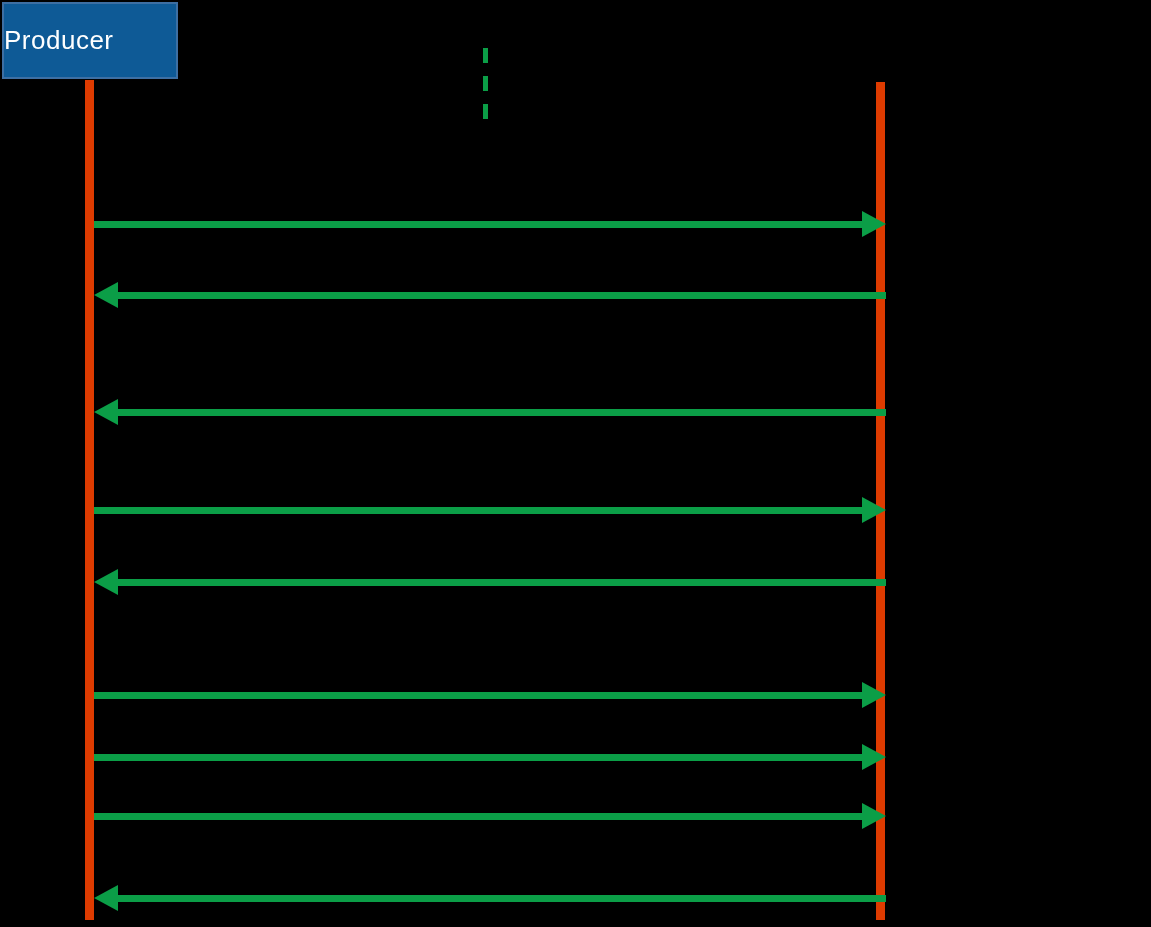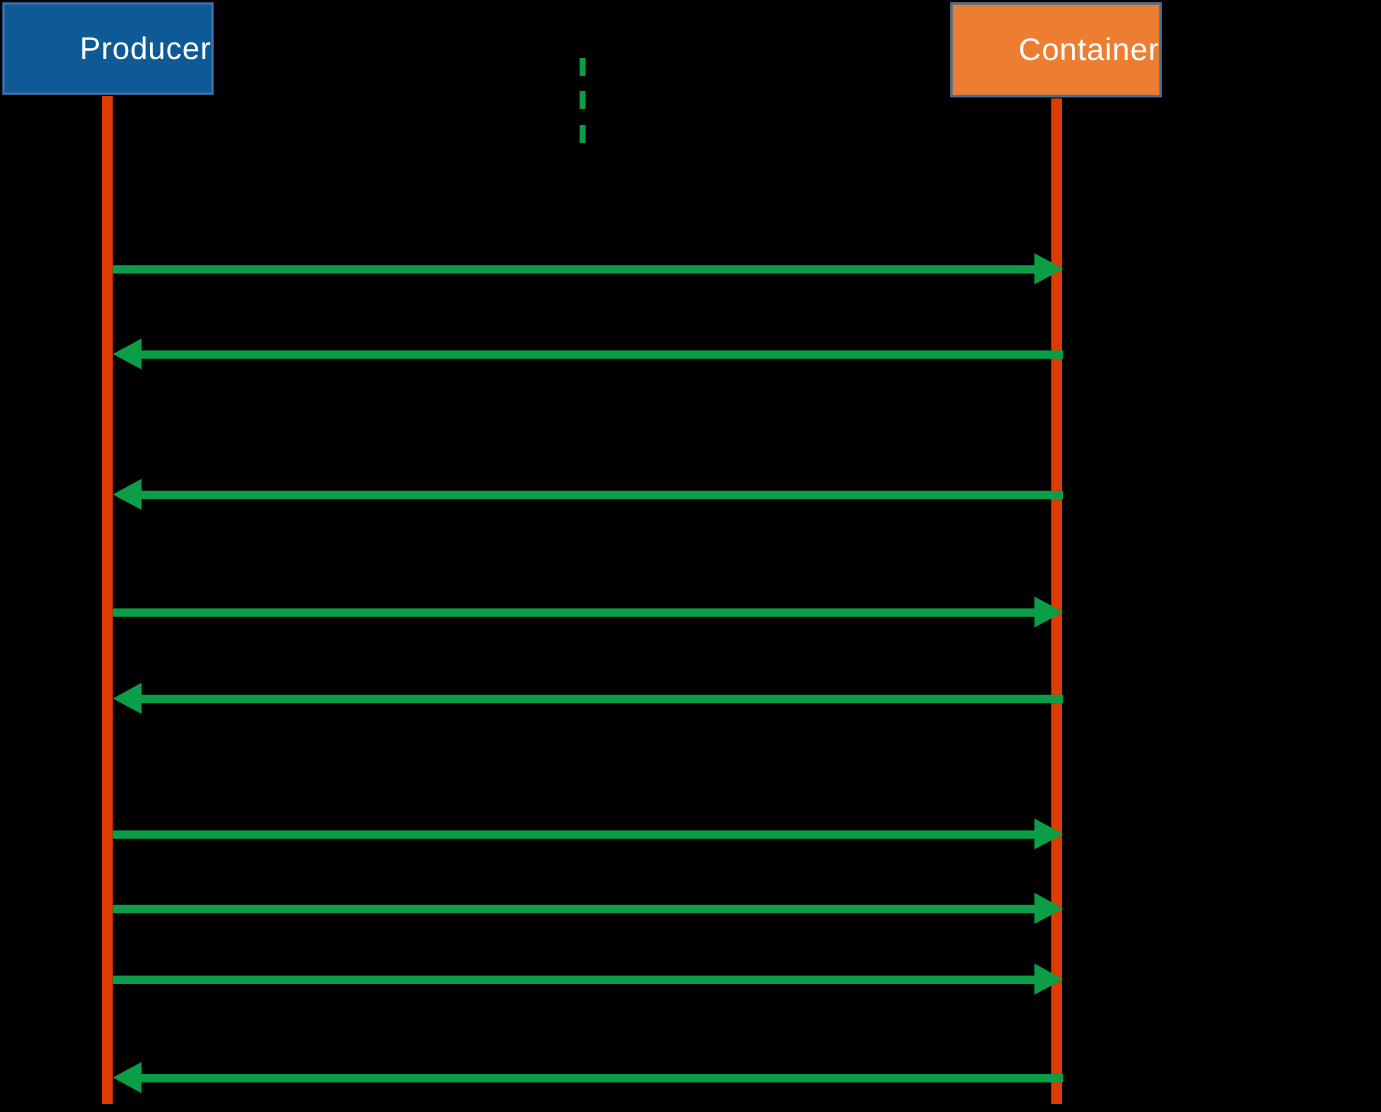--- a/index.html
+++ b/index.html
@@ -14,21 +14,21 @@
     height: 927px;
     background: #000000;
     overflow: hidden;
   }
   .actor {
     position: absolute;
     box-sizing: border-box;
     border: 2px solid transparent;
     display: flex;
     align-items: center;
-    justify-content: flex-end;
+    justify-content: flex-start;
     font-size: 26px;
     letter-spacing: 0.5px;
   }
   .lifeline {
     position: absolute;
   }
   .dashed-marker {
     position: absolute;
   }
   .arrow {
@@ -51,23 +51,20 @@
 </style>
 </head>
 <body>
 
 <div class="stage">
 
   <div class="actor" id="actor-producer" style="left: 2px; top: 2px; width: 176px; height: 77px; background: rgb(14, 90, 150); border-color: rgb(61, 111, 163); color: rgb(255, 255, 255);">
     <span>Producer</span>
   </div>
 
-  <div class="actor" id="actor-container" style="left: 792px; top: 2px; width: 176px; height: 79px; background: rgb(237, 125, 49); border-color: rgb(65, 113, 156); color: rgb(255, 255, 255);">
-    <span>Container</span>
-  </div>
 
   <div class="lifeline" id="lifeline-producer" style="left: 85px; top: 80px; width: 9px; height: 840px; background: rgb(222, 59, 0);"></div>
 
   <div class="lifeline" id="lifeline-container" style="left: 876px; top: 82px; width: 9px; height: 838px; background: rgb(222, 59, 0);"></div>
 
   <div class="dashed-marker" id="start-marker" style="left: 483px; top: 48px; width: 5px; height: 72px; background: repeating-linear-gradient(rgb(11, 158, 71) 0px, rgb(11, 158, 71) 15px, transparent 15px, transparent 28px);"></div>
 
   <div id="messages-layer">
       <div class="arrow" style="left: 94px; width: 792px; top: 211px;">
         <div class="shaft" style="background: rgb(11, 158, 71); top: 9.5px; height: 7px; left: 0px; right: 22px;"></div>

